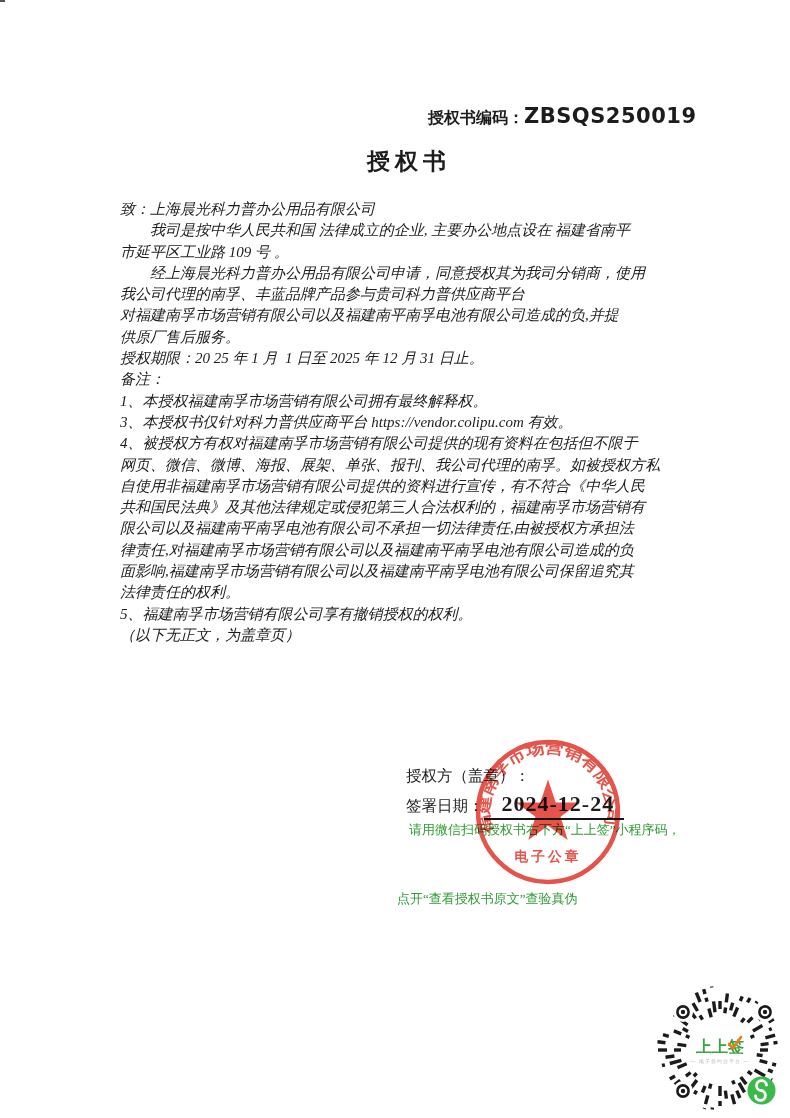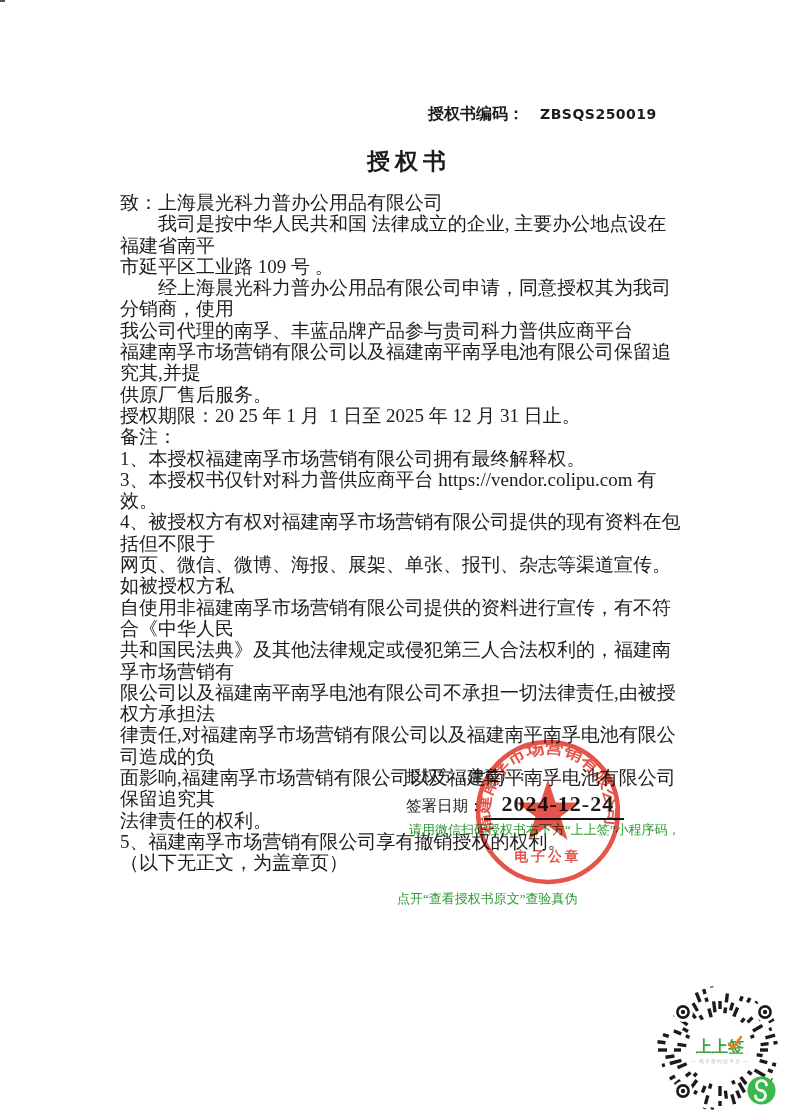--- a/index.html
+++ b/index.html
@@ -4,26 +4,26 @@
 <style>
   html,body { margin:0; padding:0; background:#ffffff; }
   .page {
     position:relative; width:790px; height:1118px; background:#ffffff;
     font-family:"Liberation Serif","DejaVu Serif",serif; color:#1c1c1c;
     overflow:hidden;
   }
   .corner-speck { position:absolute; left:0; top:0; width:5px; height:2px; background:#555; }
 
   .header-code { position:absolute; left:428px; top:104px; font-size:16px; font-weight:bold; white-space:nowrap; }
-  .header-code .code-value { font-family:"DejaVu Sans","Liberation Sans",sans-serif; font-size:14px; letter-spacing:.5px;margin-left:16px; }
+  .header-code .code-value { font-family:"DejaVu Sans","Liberation Sans",sans-serif; font-size:21px; letter-spacing:.5px; }
 
   .doc-title { position:absolute; left:14px; top:146px; width:790px; text-align:center;
     font-size:23px; font-weight:bold; letter-spacing:5px; }
 
-  .doc-body { position:absolute; left:120px; top:192px; width:562px; font-size:19px; line-height:21.3px; }
+  .doc-body { position:absolute; left:120px; top:199px; width:562px; font-size:15px; line-height:21.3px;font-style:italic; }
   .body-line { white-space:pre-wrap; }
 
   .sig-block { position:absolute; left:406px; top:763px; font-size:15.5px; }
   .sig-row { height:25px; line-height:25px; white-space:nowrap; }
   .sig-row2 { display:flex; align-items:baseline; margin-top:3px; }
   .sig-date { font-size:22px; font-weight:bold; letter-spacing:1px;
     padding:0 10px 1px 18px; border-bottom:2px solid #161616; }
 
   .verify-note { position:absolute; left:397px; top:818px; width:290px;
     font-size:13px; line-height:23px; color:#2e9b33; }
@@ -55,36 +55,36 @@
 
       <div class="body-line">　　我司是按中华人民共和国 法律成立的企业, 主要办公地点设在 福建省南平</div>
 
       <div class="body-line">市延平区工业路 109 号 。</div>
 
       <div class="body-line">　　经上海晨光科力普办公用品有限公司申请，同意授权其为我司分销商，使用</div>
 
       <div class="body-line">我公司代理的南孚、丰蓝品牌产品参与贵司科力普供应商平台</div>
 
 
-      <div class="body-line">福建南孚市场营销有限公司以及福建南平南孚电池有限公司保留追究其,并提</div>
+      <div class="body-line">对福建南孚市场营销有限公司以及福建南平南孚电池有限公司造成的负,并提</div>
 
       <div class="body-line">供原厂售后服务。</div>
 
       <div class="body-line">授权期限：20 25 年 1 月  1 日至 2025 年 12 月 31 日止。</div>
 
       <div class="body-line">备注：</div>
 
       <div class="body-line">1、本授权福建南孚市场营销有限公司拥有最终解释权。</div>
 
 
       <div class="body-line">3、本授权书仅针对科力普供应商平台 https://vendor.colipu.com 有效。</div>
 
       <div class="body-line">4、被授权方有权对福建南孚市场营销有限公司提供的现有资料在包括但不限于</div>
 
-      <div class="body-line">网页、微信、微博、海报、展架、单张、报刊、杂志等渠道宣传。如被授权方私</div>
+      <div class="body-line">网页、微信、微博、海报、展架、单张、报刊、我公司代理的南孚。如被授权方私</div>
 
       <div class="body-line">自使用非福建南孚市场营销有限公司提供的资料进行宣传，有不符合《中华人民</div>
 
       <div class="body-line">共和国民法典》及其他法律规定或侵犯第三人合法权利的，福建南孚市场营销有</div>
 
       <div class="body-line">限公司以及福建南平南孚电池有限公司不承担一切法律责任,由被授权方承担法</div>
 
       <div class="body-line">律责任,对福建南孚市场营销有限公司以及福建南平南孚电池有限公司造成的负</div>
 
       <div class="body-line">面影响,福建南孚市场营销有限公司以及福建南平南孚电池有限公司保留追究其</div>

